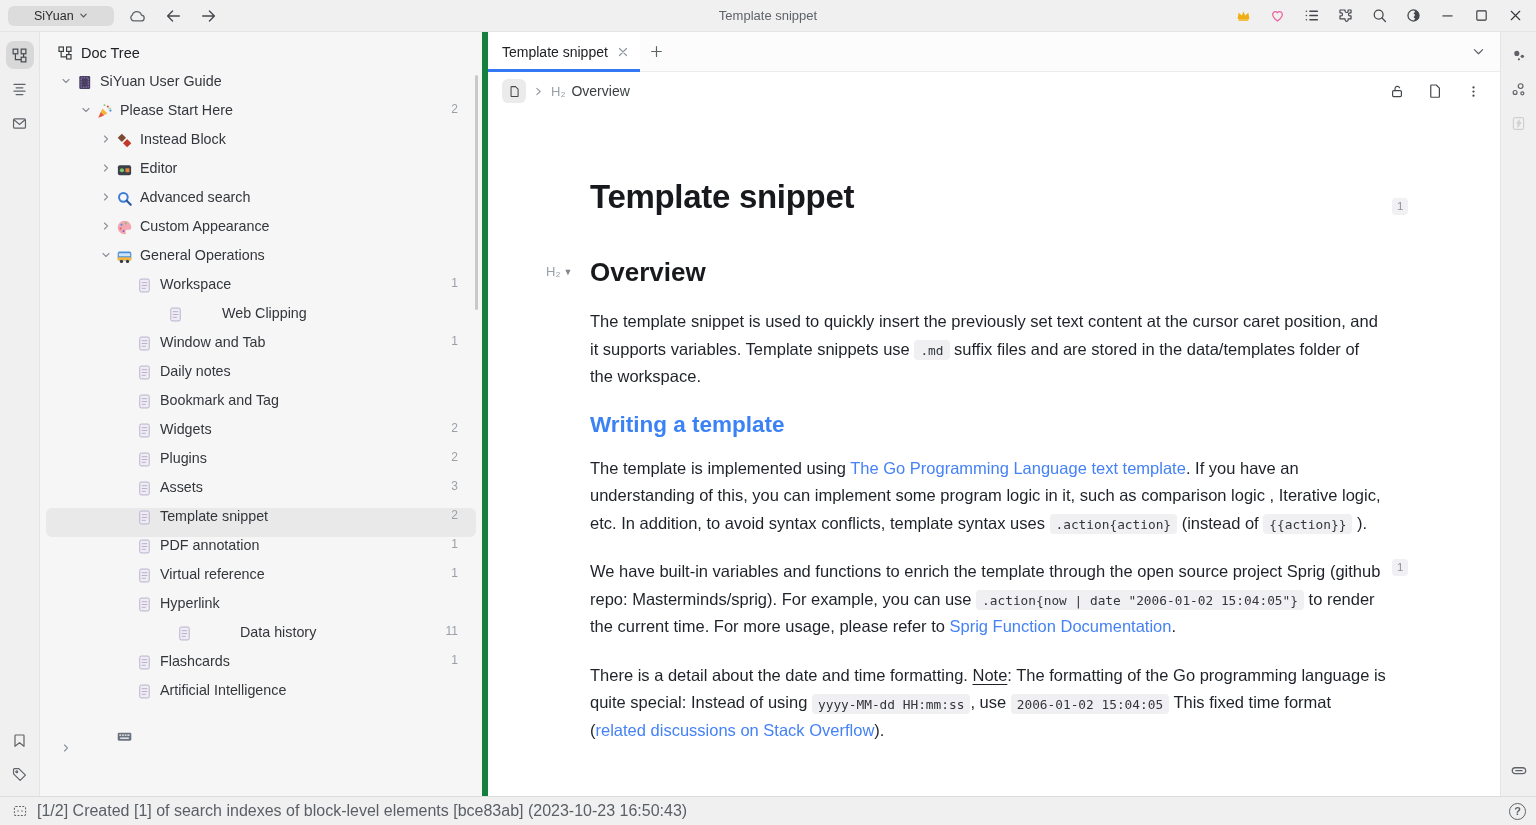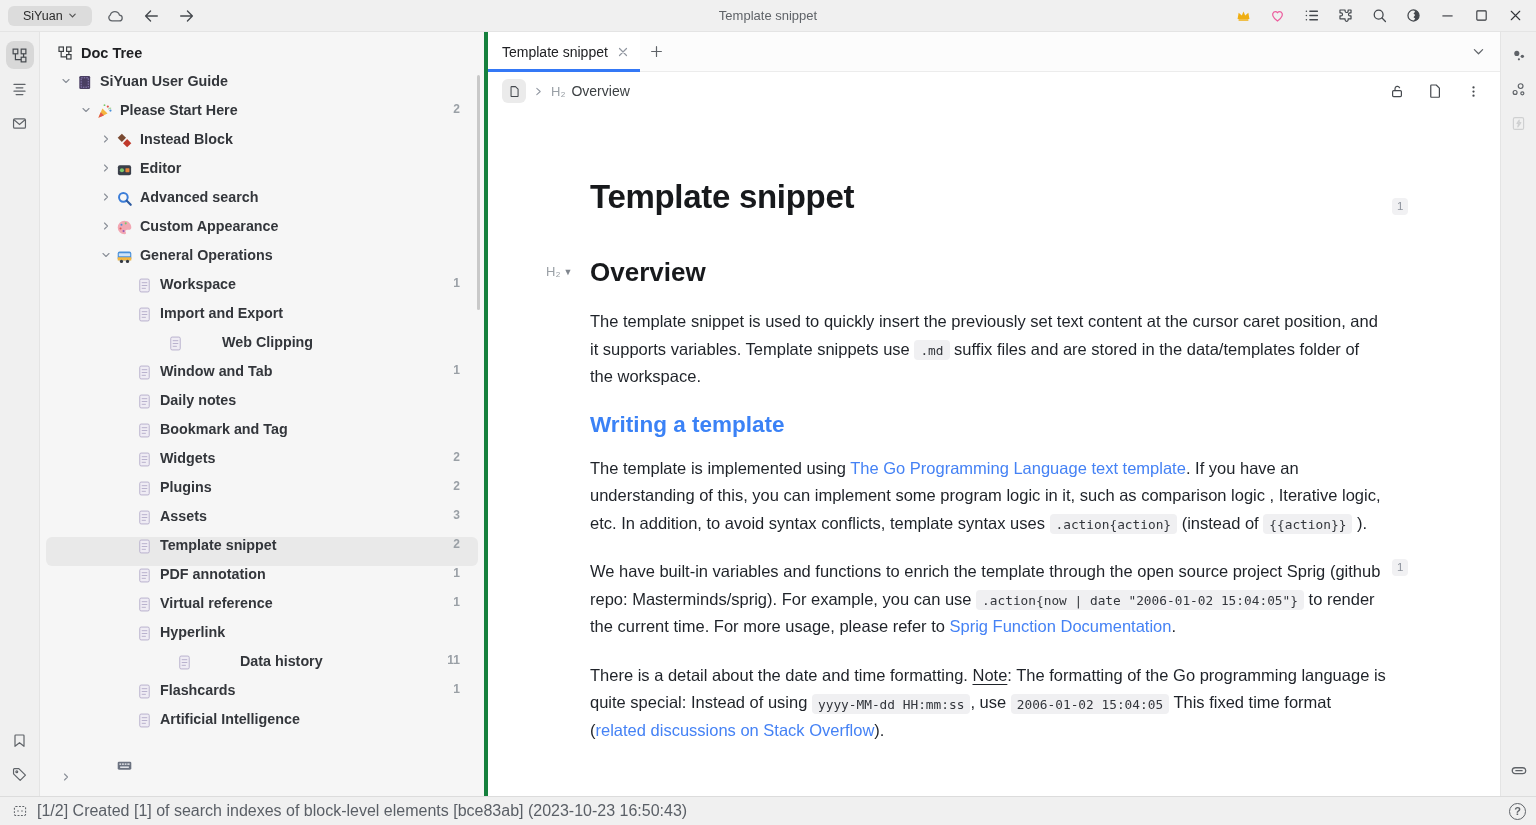--- a/index.html
+++ b/index.html
@@ -8,37 +8,37 @@
     width:1536px; height:825px; overflow:hidden;
     font-family:"Liberation Sans", sans-serif;
     background:#f0f0f0; color:#1f2329;
     -webkit-font-smoothing:antialiased;
   }
   svg { display:block; }
 
   
   .titlebar{ height:32px; display:flex; align-items:center; background:#f0f0f0; position:relative; border-bottom:1px solid #e4e4e4;}
   .tb-left{ display:flex; align-items:center; gap:10px; padding-left:8px; z-index:2;}
-  .siyuan-btn{ display:flex; align-items:center; gap:5px; background:#dcdcdc; border-radius:6px; padding:3px 15px; font-size:12.5px; color:#2b2b2b; cursor:default;}
+  .siyuan-btn{ display:flex; align-items:center; gap:5px; background:#dcdcdc; border-radius:6px; padding:3px 26px; font-size:12.5px; color:#2b2b2b; cursor:default;}
   .tb-icon{ width:26px; height:22px; display:flex; align-items:center; justify-content:center; border-radius:4px; }
   .tb-center{ position:absolute; left:0; right:0; text-align:center; font-size:13px; color:#5f6368; pointer-events:none;}
   .tb-right{ margin-left:auto; display:flex; align-items:center; gap:4px; padding-right:6px; z-index:2;}
   .tb-right .tb-icon{ width:30px; }
 
   
   .app{ display:flex; height:764px; }
   .dock{ background:#f0f0f0; display:flex; flex-direction:column; align-items:center; padding-top:6px; }
   .dock-left{ width:40px; border-right:1px solid #e4e4e4; }
   .dock-right{ width:36px; border-left:1px solid #e4e4e4; }
   .dock-btn{ width:28px; height:28px; display:flex; align-items:center; justify-content:center; border-radius:8px; margin:3px 0; }
   .dock-btn.active{ background:#d8d8d8; }
   .dock-spacer{ flex:1; }
 
   
-  .tree-panel{ width:448px; background:#f6f6f6; border-right:4px solid #15803d; position:relative; overflow:hidden;font-weight:bold; }
+  .tree-panel{ width:448px; background:#f6f6f6; border-right:6px solid #15803d; position:relative; overflow:hidden; }
   .tree-header{ display:flex; align-items:center; gap:8px; padding:13px 12px 10px 17px; font-size:14.5px; color:#202124; }
   .tree-list{ padding-top:2px; }
   .tree-row{ height:29px; display:flex; align-items:flex-start; padding-right:18px; font-size:14.3px; color:#33363b; margin:0 6px; border-radius:6px; cursor:default;}
   .tree-row.selected{ background:#e9e9e9; }
   .chev{ width:20px; height:16px; display:flex; align-items:center; justify-content:center; flex:none;}
   .ticon{ width:24px; height:18px; display:flex; align-items:center; justify-content:flex-start; flex:none;}
   .ticon svg{ width:17px; height:17px; }
   .tlabel{ flex:1; white-space:nowrap; overflow:hidden; text-overflow:ellipsis; }
   .tcount{ font-size:12px; color:#9aa0a6; margin-left:8px; }
   .tree-scrollbar{ position:absolute; right:4px; top:43px; width:3px; height:235px; background:#c9c9c9; border-radius:2px;}
@@ -325,30 +325,20 @@
         <div class="tree-row" style="padding-left: 70px;">
           <span class="chev"></span>
           <span class="ticon">
             <svg viewBox="0 0 18 18">
               <rect x="4" y="2.2" width="10" height="13.6" rx="1.4" fill="#efecf4" stroke="#b6aecb" stroke-width="1"></rect>
               <path d="M6.5 6 h5 M6.5 9 h5 M6.5 12 h3.5" stroke="#b6aecb" stroke-width="1" stroke-linecap="round"></path>
             </svg>
           </span>
           <span class="tlabel">Workspace</span>
           <span class="tcount">1</span>
-        </div>
-        <div class="tree-row" style="padding-left: 70px;">
-          <span class="chev"></span>
-          <span class="ticon">
-            <svg viewBox="0 0 18 18">
-              <rect x="4" y="2.2" width="10" height="13.6" rx="1.4" fill="#efecf4" stroke="#b6aecb" stroke-width="1"></rect>
-              <path d="M6.5 6 h5 M6.5 9 h5 M6.5 12 h3.5" stroke="#b6aecb" stroke-width="1" stroke-linecap="round"></path>
-            </svg>
-          </span>
-          <span class="tlabel">Import and Export</span>
         </div>
         <div class="tree-row" style="padding-left: 70px; gap: 31px;">
           <span class="chev"></span>
           <span class="ticon">
             <svg viewBox="0 0 18 18">
               <rect x="4" y="2.2" width="10" height="13.6" rx="1.4" fill="#efecf4" stroke="#b6aecb" stroke-width="1"></rect>
               <path d="M6.5 6 h5 M6.5 9 h5 M6.5 12 h3.5" stroke="#b6aecb" stroke-width="1" stroke-linecap="round"></path>
             </svg>
           </span>
           <span class="tlabel">Web Clipping</span>

